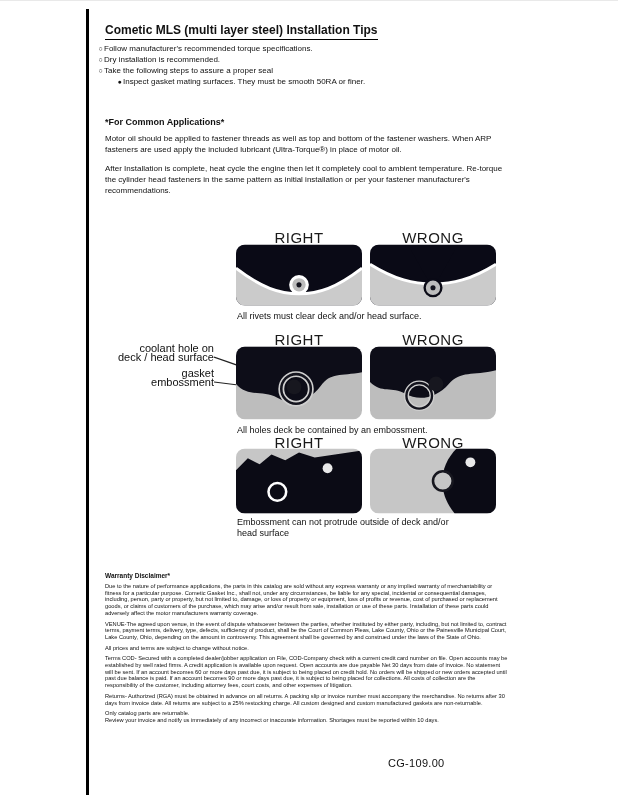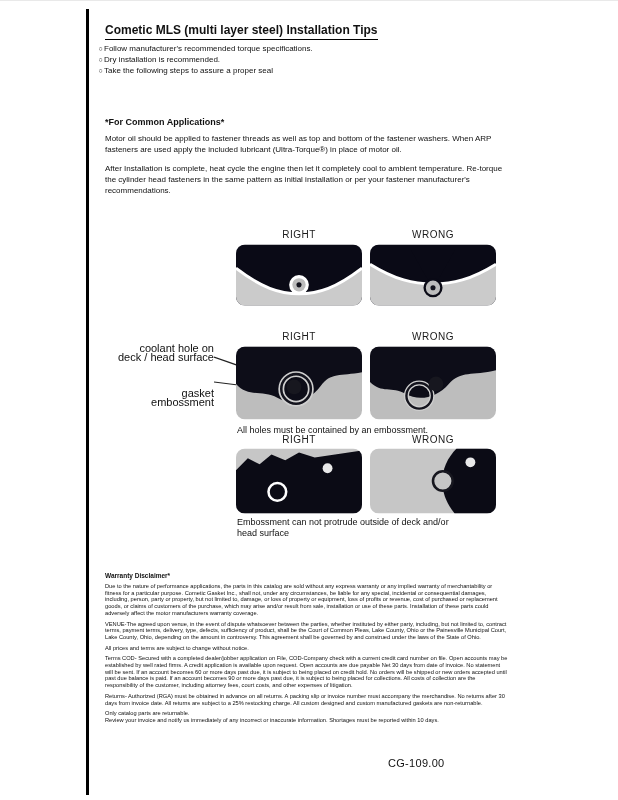--- a/index.html
+++ b/index.html
@@ -19,34 +19,34 @@
   .tip-row.sub { padding-left:19px; }
   .mk { flex:0 0 auto; width:7px; font-size:7px; line-height:11px; text-align:center; }
 
   .diesel-heading { position:absolute; left:105px; top:116px; font-size:9px; font-weight:bold; }
   .body-para { position:absolute; left:105px; width:402px; font-size:8px; line-height:11px; }
   .para1 { top:132px; }
   .para2 { top:162px; }
   .note  { top:206px; }
 
   .diag-labels { position:absolute; left:236px; width:260px; display:flex; gap:8px; }
-  .diag-label { width:126px; text-align:center; font-size:10px; letter-spacing:0.5px; color:#1a1a1a; }
+  .diag-label { width:126px; text-align:center; font-size:15px; letter-spacing:0.5px; color:#1a1a1a; }
   .labels-r1 { top:228px; } .labels-r2 { top:330px; } .labels-r3 { top:433px; }
 
   .diag-panels { position:absolute; left:236px; display:flex; gap:8px; }
   .panels-r1 { top:243px; } .panels-r2 { top:345px; } .panels-r3 { top:447px; }
   svg.panel { display:block; width:126px; }
   .h62 { height:62px; } .h74 { height:74px; } .h66 { height:66px; }
 
   .caption { position:absolute; left:237px; font-size:9px; line-height:11px; color:#111; }
   .cap-r1 { top:310px; } .cap-r2 { top:424px; } .cap-r3 { top:516px; width:215px; }
 
   .callout { position:absolute; width:98px; text-align:right; font-size:11px; line-height:9px; color:#111; }
   .callout-1 { left:116px; top:343px; }
-  .callout-2 { left:116px; top:388px; }
+  .callout-2 { left:116px; top:368px; }
   .callout-lines { position:absolute; left:214px; top:348px; width:86px; height:48px; }
 
   .warranty { position:absolute; left:105px; top:571px; width:404px; }
   .warranty .w-head { font-size:6.5px; font-weight:bold; margin:0 0 4px 0; }
   .warranty p { font-size:5.7px; line-height:6.7px; margin:0 0 4px 0; }
   .warranty p.tight { margin:0; }
 
   .footer-code { position:absolute; left:388px; top:756px; font-size:11px; letter-spacing:0.3px; color:#111; }
 </style>
 </head>
@@ -65,20 +65,24 @@
       <span class="mk">○</span>
       <span>Follow manufacturer's recommended torque specifications.</span>
     </div>
     <div class="tip-row">
       <span class="mk">○</span>
       <span>Dry installation is recommended.</span>
     </div>
     <div class="tip-row">
       <span class="mk">○</span>
       <span>Take the following steps to assure a proper seal</span>
+    </div>
+    <div class="tip-row sub">
+      <span class="mk">●</span>
+      <span>Inspect gasket mating surfaces.  They must be smooth 50RA or finer.</span>
     </div>
   </div>
 
   <div class="diesel-heading">*For Common Applications*</div>
   <div class="body-para para2">After Installation is complete, heat cycle the engine then let it completely cool to ambient temperature. Re-torque the cylinder head fasteners in the same pattern as initial installation or per your fastener manufacturer's recommendations.</div>
   <div class="body-para para1">Motor oil should be applied to fastener threads as well as top and bottom of the fastener washers. When ARP fasteners are used apply the included lubricant (Ultra-Torque®) in place of motor oil.</div>
 
   <div class="diag-labels labels-r1">
     <div class="diag-label">RIGHT</div>
     <div class="diag-label">WRONG</div>
@@ -108,20 +112,21 @@
       <g clip-path="url(#c2)">
         <rect width="128" height="62" fill="#0a0a16"></rect>
         <path d="M0,20 C26,36 44,40 64,40 C84,40 102,36 128,20 L128,62 L0,62 Z" fill="#cbcbcb"></path>
         <path d="M0,20 C26,36 44,40 64,40 C84,40 102,36 128,20" fill="none" stroke="#ffffff" stroke-width="3"></path>
         <path d="M42,6 C52,24 58,36 64,42 C70,36 76,24 86,6 Z" fill="#0a0a16"></path>
         <circle cx="64" cy="44" r="8.5" fill="#bdbdbd" stroke="#0a0a16" stroke-width="2.4"></circle>
         <circle cx="64" cy="44" r="2.6" fill="#15151f"></circle>
       </g>
     </svg>
   </div>
+  <div class="caption cap-r1">All rivets must clear deck and/or head surface.</div>
 
   <div class="diag-labels labels-r2">
     <div class="diag-label">RIGHT</div>
     <div class="diag-label">WRONG</div>
   </div>
   <div class="callout callout-1">coolant hole on deck / head surface</div>
   <div class="callout callout-2">gasket embossment</div>
   <svg class="callout-lines" viewBox="0 0 86 48">
     <line x1="0" y1="8" x2="74" y2="34" stroke="#222" stroke-width="1.2"></line>
     <line x1="0" y1="33" x2="64" y2="41" stroke="#222" stroke-width="1.2"></line>
@@ -149,21 +154,21 @@
         </defs>
       <g clip-path="url(#c4)">
         <rect width="128" height="74" fill="#bdbdbd"></rect>
         <path d="M0,0 H128 V24 C104,30 92,24 80,38 C68,52 50,56 36,48 C22,40 12,48 0,36 Z" fill="#0d0d18"></path>
         <circle cx="50" cy="50" r="13" fill="none" stroke="#cfcfcf" stroke-width="5"></circle>
         <circle cx="50" cy="50" r="13" fill="none" stroke="#14141e" stroke-width="2.4"></circle>
         <circle cx="67" cy="38" r="7.5" fill="#17171f"></circle>
       </g>
     </svg>
   </div>
-  <div class="caption cap-r2">All holes must be contained by an embossment.</div>
+  <div class="caption cap-r2">All holes deck be contained by an embossment.</div>
 
   <div class="diag-labels labels-r3">
     <div class="diag-label">RIGHT</div>
     <div class="diag-label">WRONG</div>
   </div>
   <div class="diag-panels panels-r3">
     <svg class="panel h66" viewBox="0 0 128 66">
       <defs>
           <clipPath id="c5">
             <rect width="128" height="66" rx="9"></rect>

